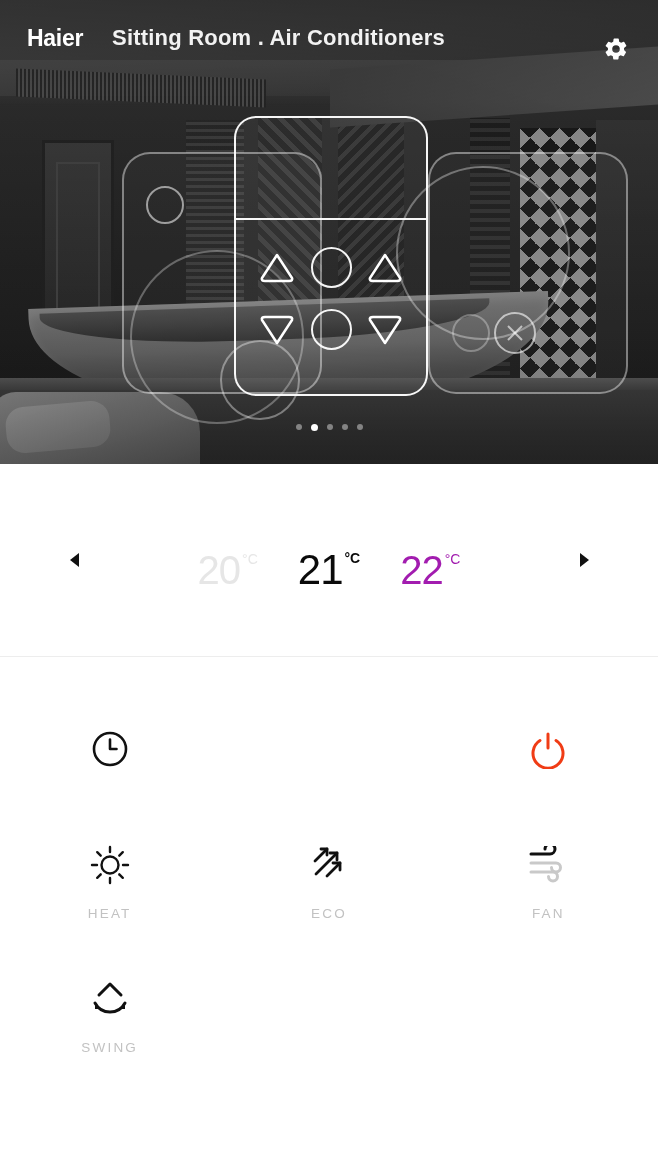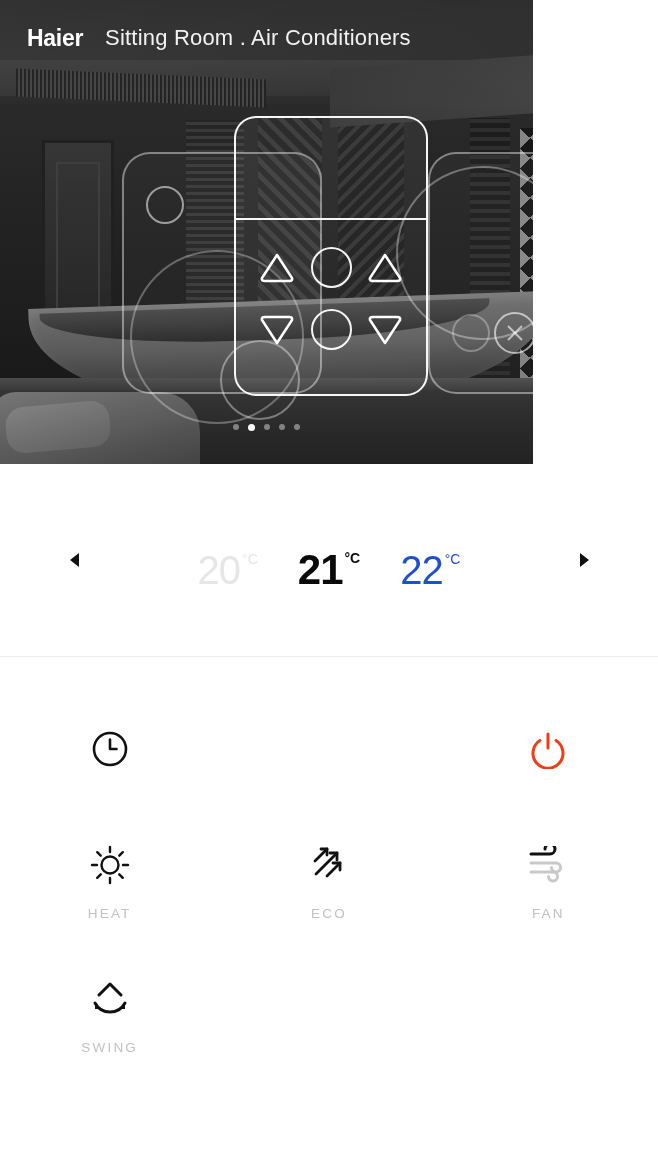--- a/index.html
+++ b/index.html
@@ -11,21 +11,21 @@
     width: 658px;
     height: 1170px;
     font-family: "Liberation Sans", sans-serif;
     overflow: hidden;
     position: relative;
   }
 
   
   .hero {
     position: relative;
-    width: 533px;
+    width: 658px;
     height: 464px;
     overflow: hidden;
     background: #2e2e2e;
   }
   .hero-photo {
     position: absolute;
     inset: 0;
   }
   
   .ph-ceiling {
@@ -140,24 +140,24 @@
     z-index: 6;
   }
   .brand {
     margin-left: 27px;
     color: #ffffff;
     font-size: 23px;
     font-weight: bold;
     letter-spacing: -0.3px;
   }
   .title {
-    margin-left: 22px;
+    margin-left: 29px;
     color: #f2f2f2;
     font-size: 22px;
-    font-weight: normal;
+    font-weight: bold;
     letter-spacing: 0.2px;
     text-align: center;
   }
   .gear-btn {
     position: absolute; right: 22px; top: 29px;
     width: 40px; height: 40px;
     display: flex; align-items: center; justify-content: center;
     cursor: pointer;
   }
 
@@ -233,25 +233,25 @@
   .arrow.right { right: 54px; top: 76px; }
   .tri-l { width:0;height:0;border-top:7px solid transparent;border-bottom:7px solid transparent;border-right:9px solid #111; }
   .tri-r { width:0;height:0;border-top:7px solid transparent;border-bottom:7px solid transparent;border-left:9px solid #111; }
 
   .temp-list {
     display: flex; align-items: baseline; justify-content: center;
     gap: 40px;
     margin-top: 19px;
   }
   .temp-item { display: flex; align-items: flex-start; cursor: pointer; }
-  .temp-val { font-size: 42px; font-weight: bold; line-height: 1; letter-spacing: -1px; }
+  .temp-val { font-size: 42px; font-weight: normal; line-height: 1; letter-spacing: -1px; }
   .temp-unit { font-size: 14px; font-weight: bold; line-height: 1; margin-left: 2px; margin-top: 2px; }
   .temp-item.dim1 .temp-val, .temp-item.dim1 .temp-unit { color: #e6e6e6; font-weight: normal; }
   .temp-item.dim1 .temp-val { font-size: 40px; }
-  .temp-item.dim2 .temp-val, .temp-item.dim2 .temp-unit { color: #1d4ed8; font-weight: normal; }
+  .temp-item.dim2 .temp-val, .temp-item.dim2 .temp-unit { color: #a21caf; font-weight: normal; }
   .temp-item.dim2 .temp-val { font-size: 40px; }
   .temp-item.active .temp-val, .temp-item.active .temp-unit { color: #0a0a0a; }
 
   .hr {
     height: 1px; background: #ededed; width: 100%;
   }
 
   
   .controls {
     padding-top: 72px;

